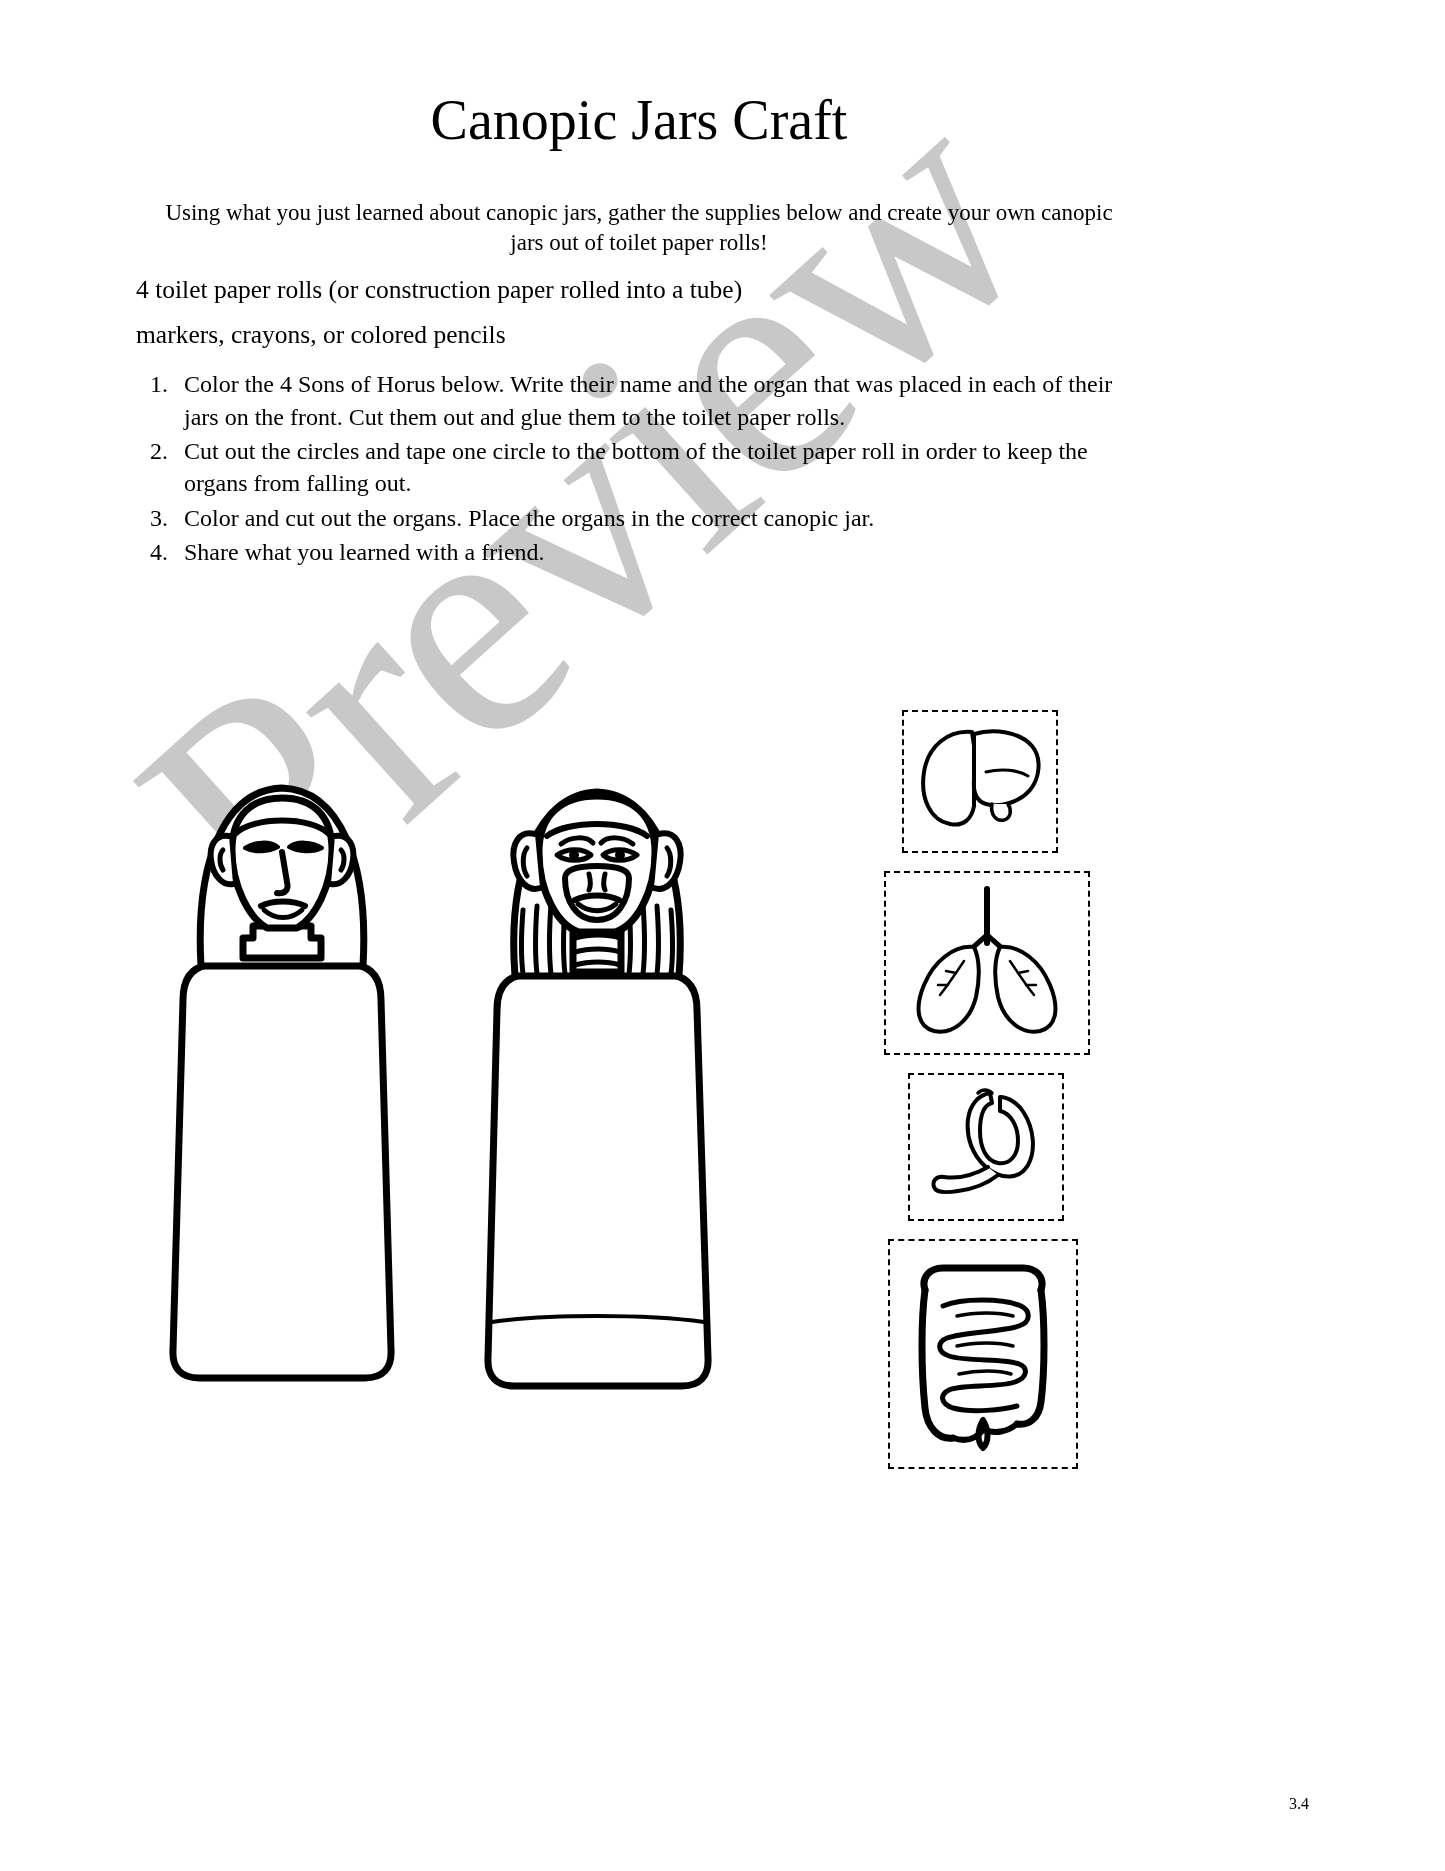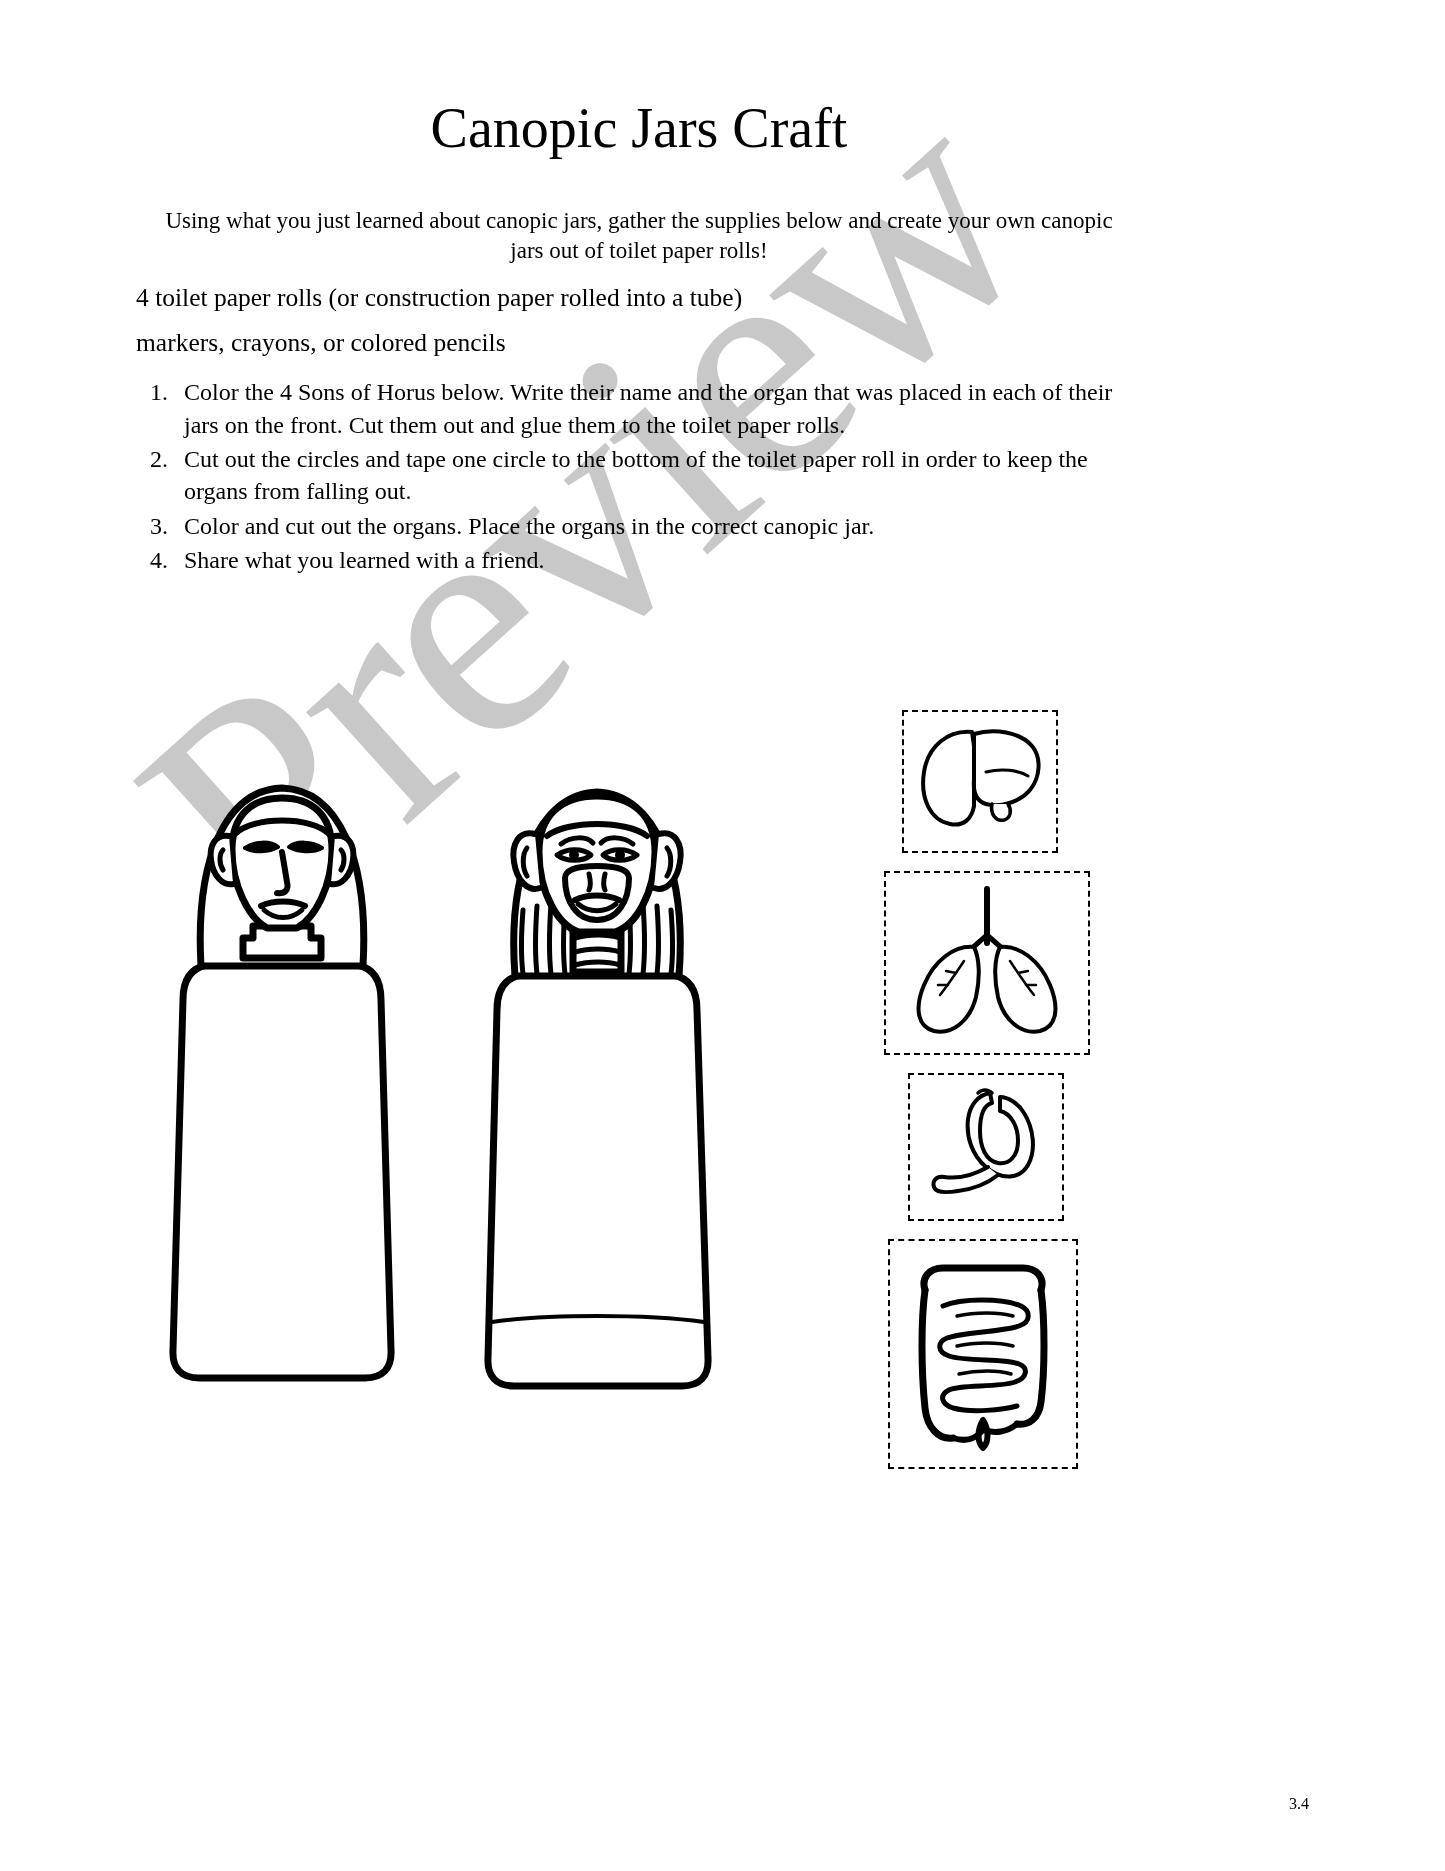--- a/index.html
+++ b/index.html
@@ -45,21 +45,21 @@
     transform: rotate(-42deg);
     transform-origin: 20% 50%;
     white-space: nowrap;
     letter-spacing: -6px;
   }
 
   
   .content {
     position: absolute;
     left: 0;
-    top: 16px;
+    top: 8px;
     width: 1278px;
     z-index: 10;
   }
 
   .title {
     text-align: center;
     font-size: 56px;
     line-height: 1.1;
     margin: 0;
     padding-top: 82px;

